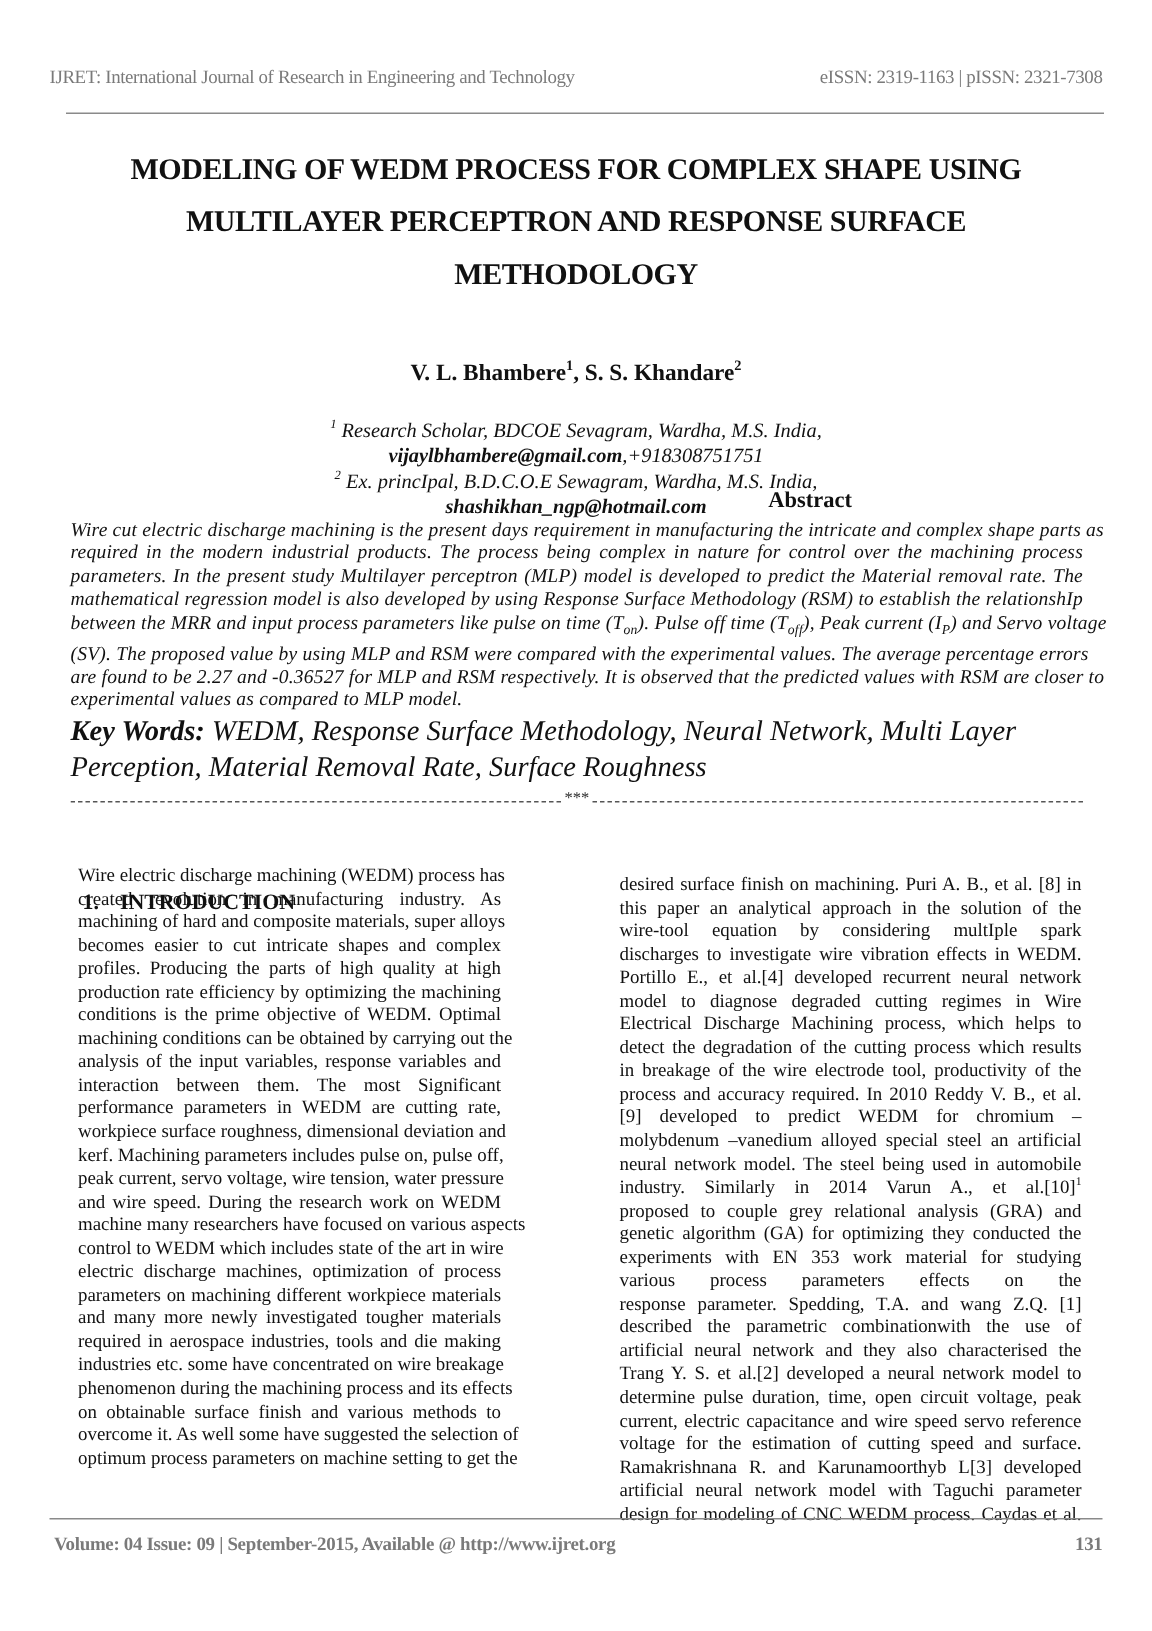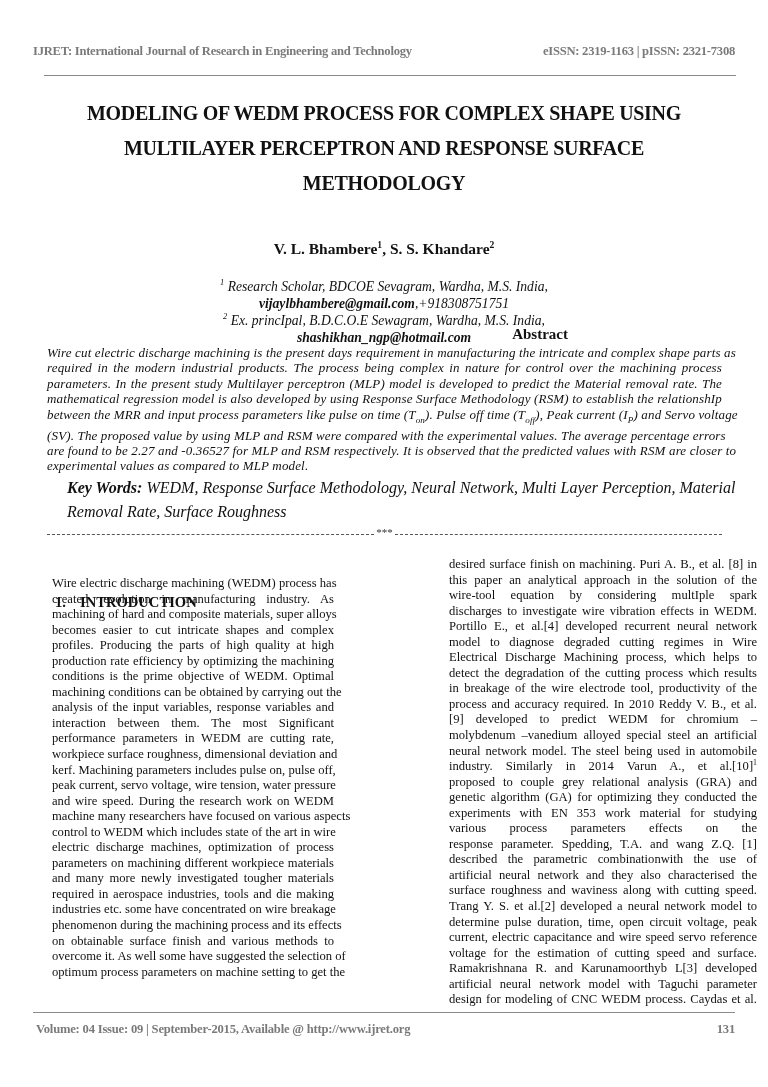--- a/index.html
+++ b/index.html
@@ -3,21 +3,21 @@
   <meta charset="utf-8">
   <style>
     html, body { margin: 0; padding: 0; background: #ffffff; }
     body {
       width: 768px; height: 1087px; position: relative; overflow: hidden;
       font-family: "Liberation Serif", serif; color: #111;
     }
     .abs { position: absolute; }
     .running-header {
       left: 33px; top: 44px; width: 702px; height: 20px;
-      font-family: "Liberation Serif", serif; font-weight: bold;
+      font-family: "Liberation Serif", serif; font-weight: normal;
       font-size: 12.6px; color: #7a7a7a; letter-spacing: -0.25px;
     }
     .running-header .left { position: absolute; left: 0; top: 0; }
     .running-header .right { position: absolute; right: 0; top: 0; }
     .hr { height: 1px; background: #8a8a8a; }
     .title {
       left: 40px; top: 96px; width: 688px; text-align: center;
       font-weight: bold; font-size: 20px; line-height: 35px; letter-spacing: -0.3px;
     }
     .title div { white-space: nowrap; }
@@ -37,37 +37,37 @@
     }
     .abstract {
       left: 47px; top: 345px; width: 675px;
       font-style: italic; font-size: 13px; line-height: 15.4px;
       text-align: justify; letter-spacing: 0.15px;
     }
     .abstract .ln { display: block; text-align: justify; text-align-last: justify; white-space: nowrap; }
     .abstract .ln.last { text-align-last: left; }
     .keywords {
       left: 47px; top: 476px; width: 675px;
-      font-style: italic; font-size: 16px; line-height: 24px; margin-left: 20px;
+      font-style: italic; font-size: 19px; line-height: 24px;
     }
     .keywords .kw-label { font-weight: bold; }
     .separator {
       left: 47px; top: 525px; width: 675px; height: 14px;
       font-size: 10px; color: #333; white-space: nowrap; overflow: hidden;
       display: flex; align-items: center;
     }
     .separator .dash { flex: 1; border-top: 1px dashed #555; height: 0; margin-top: 4px; }
     .separator .stars { padding: 0 2px; font-size: 11px; }
     .col {
       top: 576px; width: 282px;
       font-size: 12.6px; line-height: 15.55px;
     }
     .col .ln { display: block; text-align: justify; text-align-last: justify; white-space: nowrap; }
     .col-left { left: 52px; }
-    .col-right { left: 413px; top: 557px; width: 308px; margin-left: 36px; }
+    .col-right { left: 413px; top: 582px; width: 308px; }
     .section-heading {
       left: 55px; top: 558px; font-weight: bold; font-size: 14.6px; margin-top: 36px;
     }
     .section-heading .num { margin-right: 14px; }
     .footer-line { left: 33px; top: 1012px; width: 702px; }
     .footer {
       left: 36px; top: 1022px; width: 699px; height: 18px;
       font-weight: bold; font-size: 12.6px; color: #7a7a7a; letter-spacing: -0.2px; font-family: Liberation Serif, serif;
     }
     .footer .left { position: absolute; left: 0; top: 0; }
@@ -169,21 +169,20 @@
   <span class="ln">molybdenum –vanedium  alloyed special steel an  artificial</span>
   <span class="ln">neural network model. The steel being used  in automobile</span>
   <span class="ln"><span>industry.  Similarly  in  2014  Varun  A.,  et  al.[10]</span><sup>1</sup></span>
   <span class="ln">proposed to couple   grey relational analysis (GRA) and</span>
   <span class="ln">genetic algorithm (GA) for optimizing they conducted the</span>
   <span class="ln">experiments  with EN  353  work material  for   studying</span>
   <span class="ln">various   process   parameters   effects   on   the</span>
   <span class="ln">response parameter.  Spedding, T.A. and wang Z.Q. [1]</span>
   <span class="ln">described the parametric combinationwith the use of</span>
   <span class="ln">artificial neural network and they also characterised the</span>
-  <span class="ln">surface roughness and waviness along with  cutting speed.</span>
   <span class="ln">Trang Y. S. et al.[2] developed a neural network model to</span>
   <span class="ln">determine pulse duration, time, open circuit voltage, peak</span>
   <span class="ln">current, electric capacitance and wire speed servo reference</span>
   <span class="ln">voltage for the estimation of cutting speed and surface.</span>
   <span class="ln">Ramakrishnana R. and Karunamoorthyb L[3] developed</span>
   <span class="ln">artificial neural network model with Taguchi parameter</span>
   <span class="ln">design for modeling of CNC WEDM process. Caydas et al.</span>
 </div>
 
 <div class="abs hr footer-line"></div>

